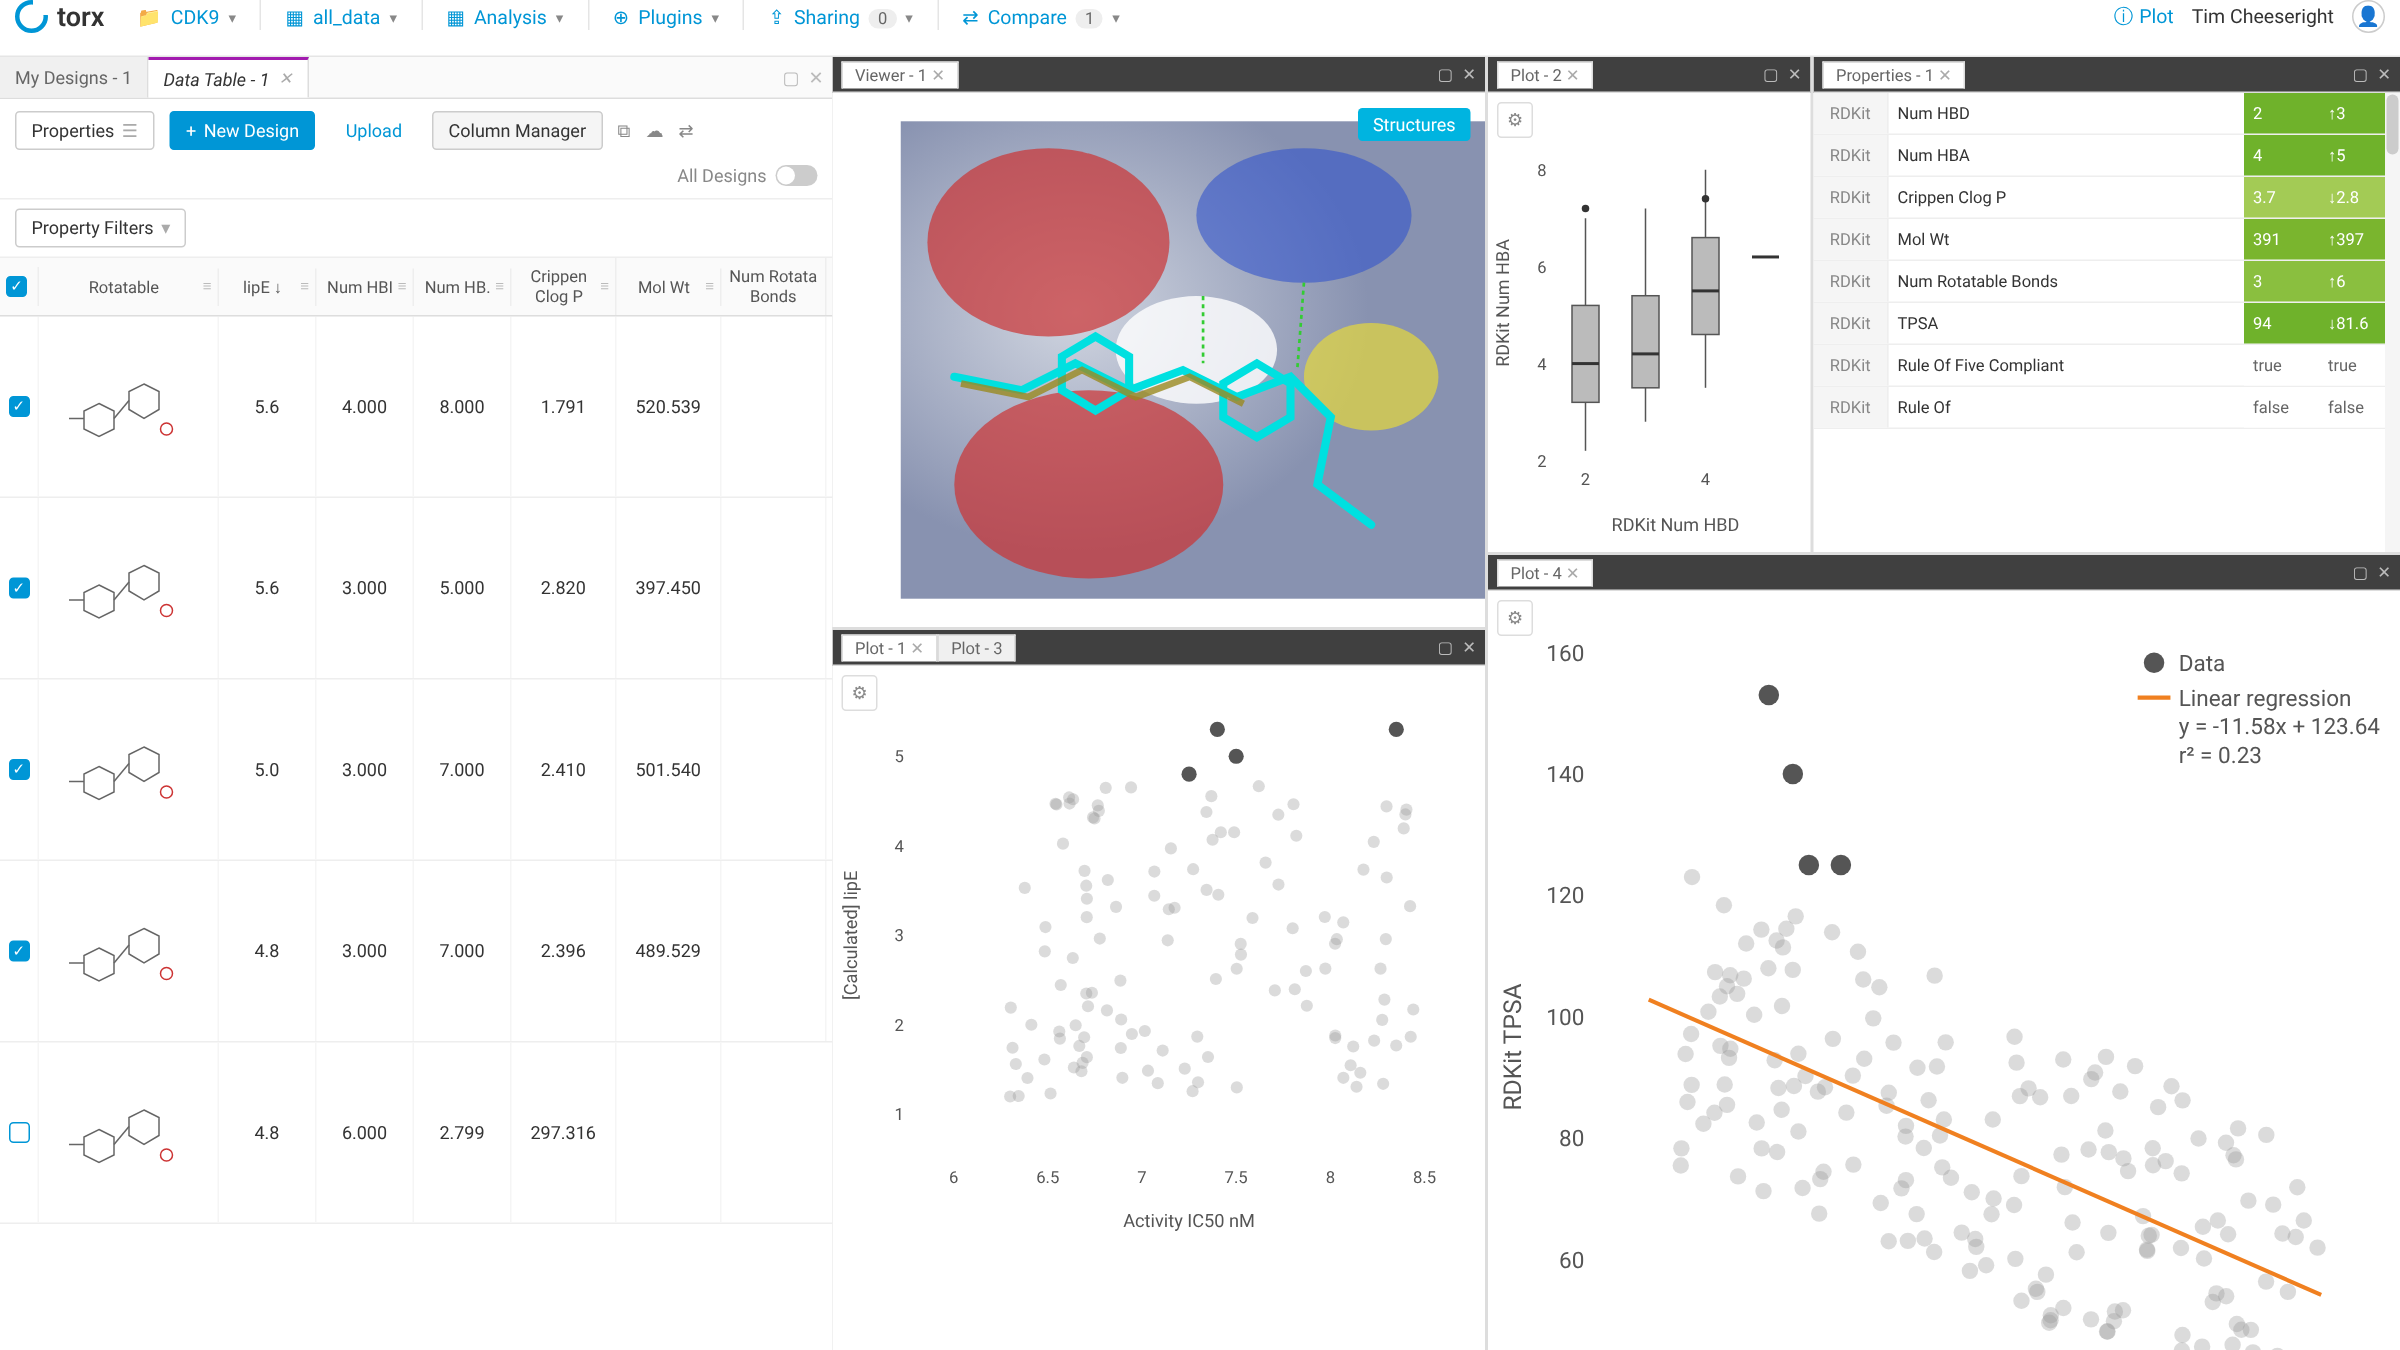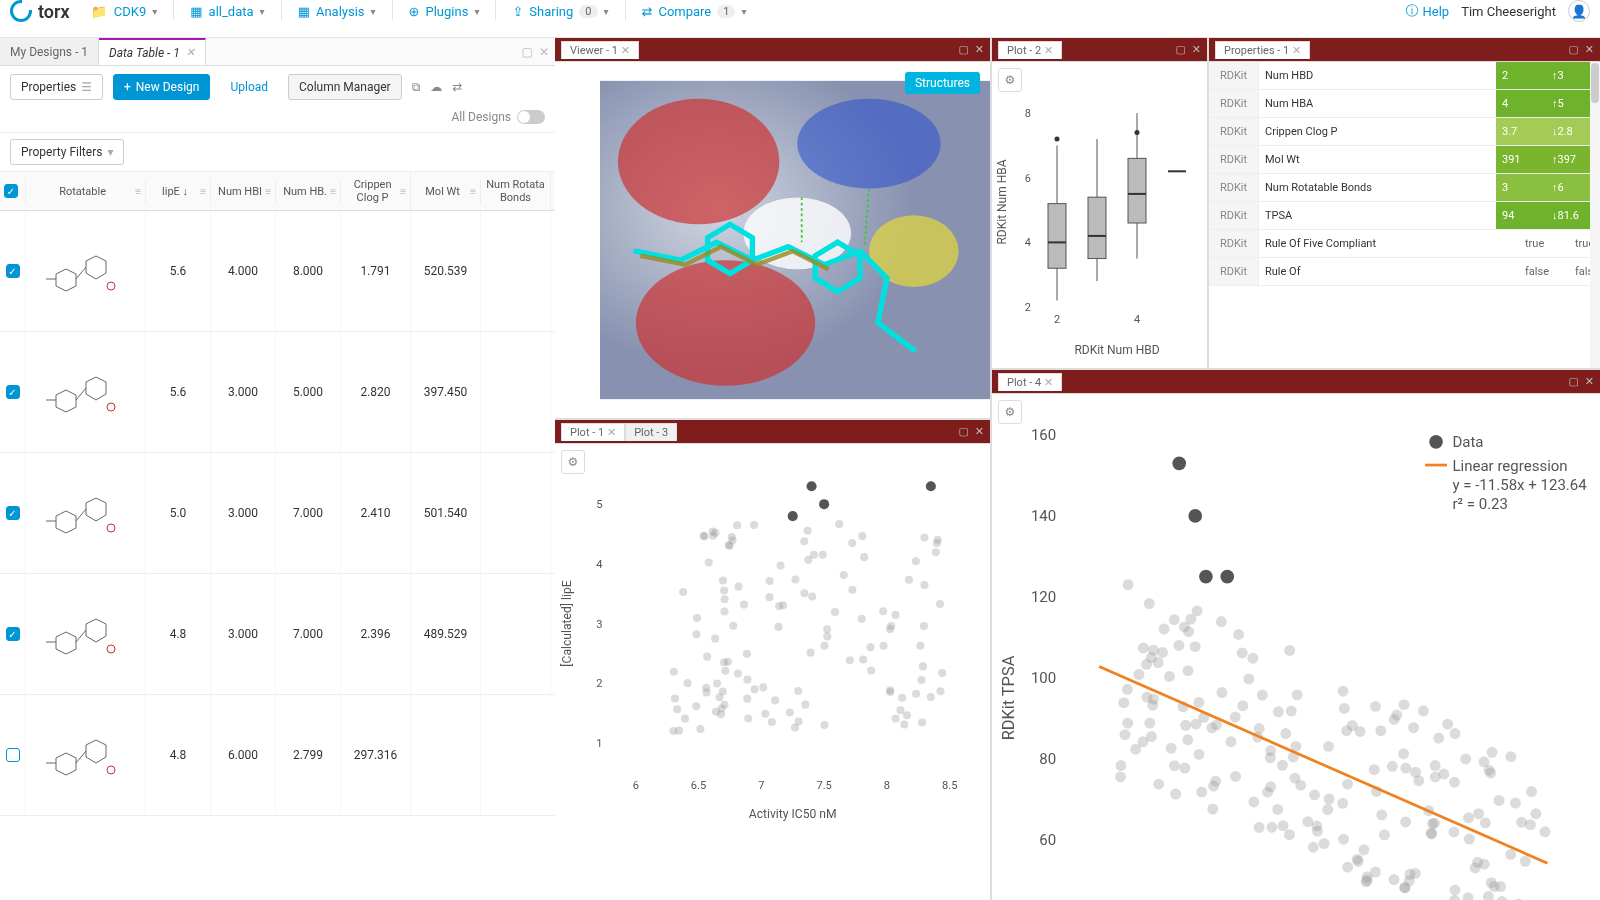--- a/index.html
+++ b/index.html
@@ -14,21 +14,21 @@
 .vsep { width: 1px; height: 20px; background: #e5e5e5; margin: 0 4px; }
 .topbar-right { margin-left: auto; display: flex; align-items: center; gap: 12px; font-size: 13px; }
 .help-link { color: #0096d6; display:flex; align-items:center; gap:4px; }
 .user-icon { width: 22px; height: 22px; border: 1px solid #ccc; border-radius: 50%; display:flex; align-items:center; justify-content:center; color:#888; }
 
 .tabstrip { height: 28px; display: flex; border-bottom: 1px solid #ddd; background:#fafafa; font-size:12px; }
 .tab { padding: 4px 10px; border-right: 1px solid #ddd; display:flex; align-items:center; gap:6px; color:#666; background:#f0f0f0; cursor:pointer; }
 .tab.active { background:#fff; color:#333; border-top:2px solid #a21caf;font-style:italic; }
 .tab .close { color:#aaa; font-size:11px; }
 .pane { background:#fff; display:flex; flex-direction:column; min-width:0; min-height:0; overflow:hidden; }
-.pane-header { display:flex; align-items:center; padding:3px 6px; background:#7f1d1d; border-bottom:1px solid #ddd; font-size:11px; color:#666; }
+.pane-header { display:flex; align-items:center; padding:3px 6px; background:#404040; border-bottom:1px solid #ddd; font-size:11px; color:#666; }
 .pane-header .pane-title { padding:2px 8px; background:#fff; border:1px solid #ddd; border-bottom:none; margin-bottom:-1px; }
 .pane-header .actions { margin-left:auto; display:flex; gap:6px; color:#bbb; }
 .pane-body { flex:1; overflow:auto; position:relative; }
 
 
 .dt-toolbar { display:flex; align-items:center; gap:10px; padding:8px 10px; border-bottom:1px solid #eee; flex-wrap:wrap; }
 .btn { padding:5px 10px; border-radius:3px; border:1px solid #ccc; background:#fff; cursor:pointer; font-size:12px; display:flex; align-items:center; gap:5px; }
 .btn.primary { background:#0096d6; border-color:#0096d6; color:#fff; }
 .btn.plain { border:none; background:none; color:#0096d6; }
 .toggle { width:28px; height:14px; background:#ccc; border-radius:8px; position:relative; }
@@ -59,21 +59,21 @@
 
 .rightcol { display:grid; grid-template-rows: 330px 1fr; gap:2px; background:#ddd; }
 .midcol { display:grid; grid-template-rows: 380px 1fr; gap:2px; background:#ddd; }
 .right-top { display:grid; grid-template-columns: 215px 1fr; gap:2px; background:#ddd; }
 
 
 .prop-row { display:grid; grid-template-columns: 50px 1fr 50px 54px; border-bottom:1px solid #eee; font-size:11px; min-height:28px; }
 .prop-row .src { background:#f5f5f5; color:#888; display:flex; align-items:center; justify-content:center; border-right:1px solid #eee; }
 .prop-row .name { padding:4px 6px; display:flex; align-items:center; }
 .prop-row .v1, .prop-row .v2 { display:flex; align-items:center; padding:4px 6px; color:#fff; font-size:11px; }
-.prop-row .plain { background:#fff !important; color:#666 !important;margin-left:23px; }
+.prop-row .plain { background:#fff !important; color:#666 !important; }
 .green1 { background:#6fb22b; } .green2 { background:#8abf3f; } .green3 { background:#a3cb55; } .green4 { background:#7ab52e; }
 .arrow-up::before { content:"↑ "; } .arrow-down::before { content:"↓ "; }
 
 .scrollbar-y { position:absolute; right:0; top:0; width:10px; height:100%; background:#f5f5f5; }
 .scrollbar-y .thumb { background:#ccc; width:8px; margin:1px; border-radius:4px; height:40px; }
 </style>
 </head>
 <body>
 
 <div class="topbar">
@@ -114,21 +114,21 @@
   <div class="vsep"></div>
   <div class="top-item">
     <span>⇄</span>
     <span>Compare</span>
     <span class="badge">1</span>
     <span class="chev">▾</span>
   </div>
   <div class="topbar-right">
     <div class="help-link">
       <span>ⓘ</span>
-      <span>Help</span>
+      <span>Plot</span>
     </div>
     <span>Tim Cheeseright</span>
     <span class="user-icon">👤</span>
   </div>
 </div>
 
 <div style="display:grid; grid-template-columns: 555px 1fr; height:calc(100vh - 38px); gap:0; background:#ddd;">
 
   <div class="pane">
     <div class="tabstrip">

